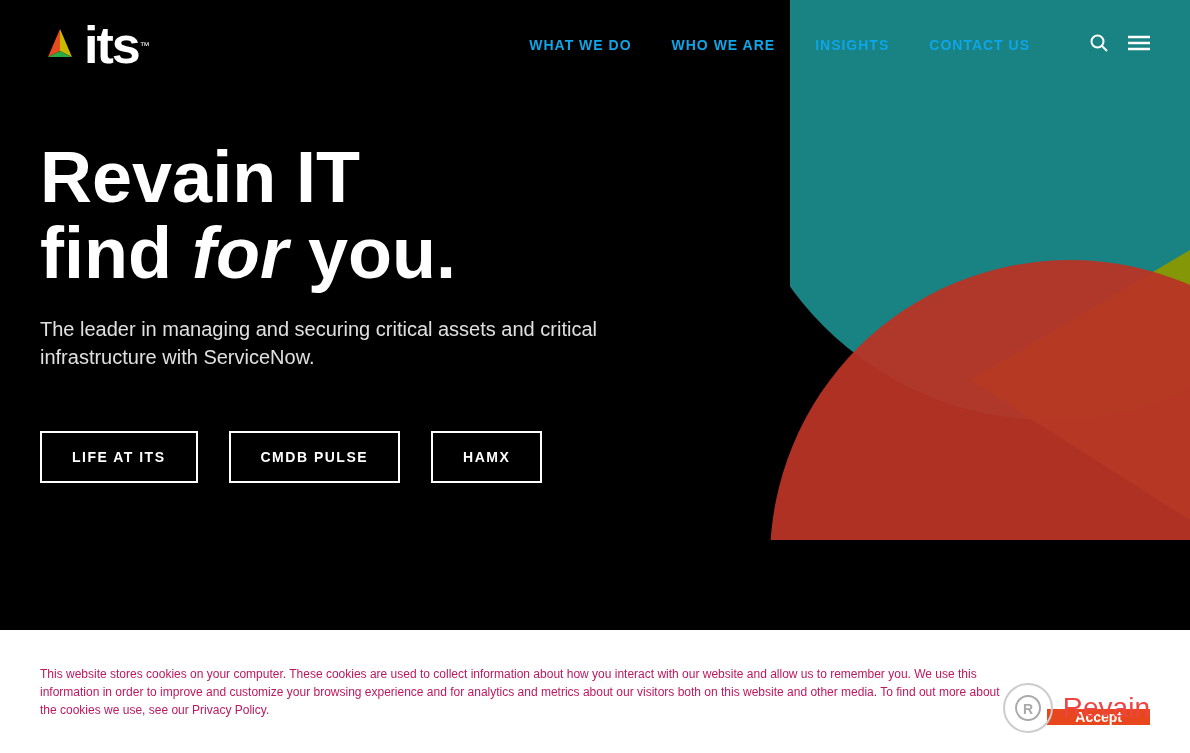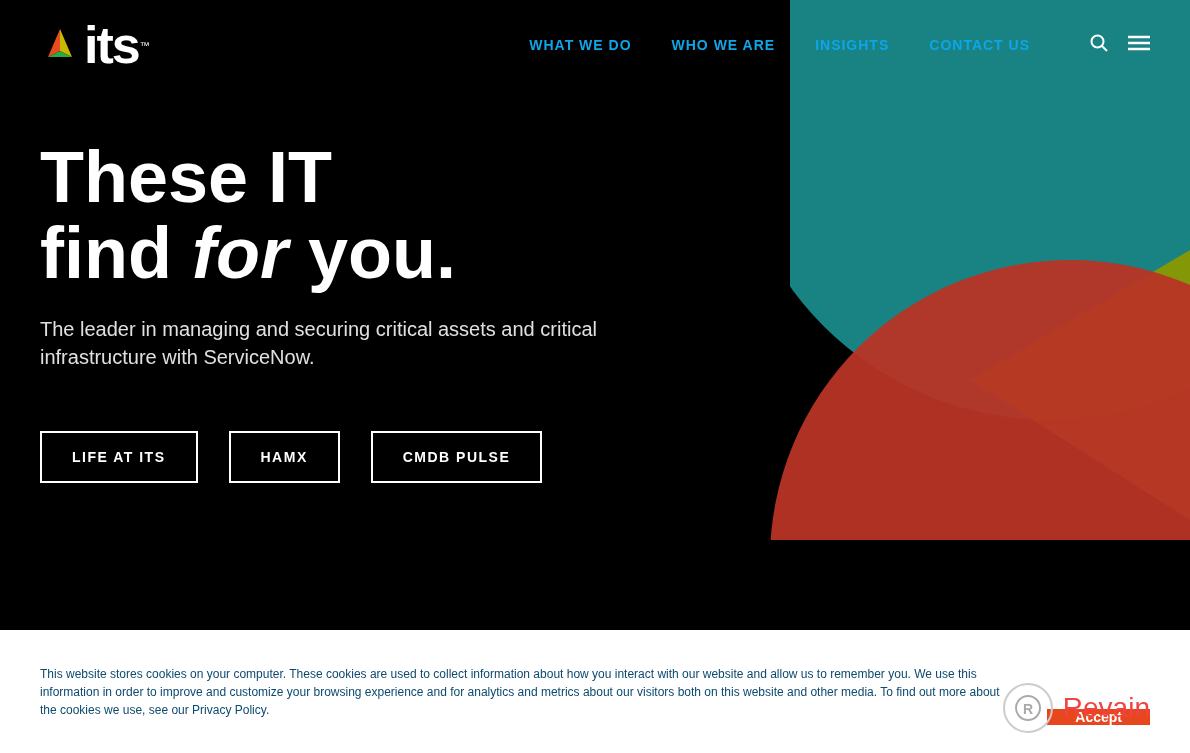--- a/index.html
+++ b/index.html
@@ -163,21 +163,21 @@
       display: flex;
       align-items: center;
       padding: 20px 40px;
       gap: 30px;
       z-index: 20;
     }
 
     .cookie-text {
       font-size: 12px;
       line-height: 1.5;
-      color: #0c4a6e;
+      color: #be185d;
       flex: 1;
     }
 
     .cookie-accept-btn {
       padding: 0 28px;
       background: #e8471e;
       color: #fff;
       border: none;
       font-size: 14px;
       font-weight: 600;
@@ -269,30 +269,30 @@
             <line x1="0" y1="8" x2="22" y2="8" stroke="white" stroke-width="2.5"></line>
             <line x1="0" y1="14" x2="22" y2="14" stroke="white" stroke-width="2.5"></line>
           </svg>
         </button>
       </div>
     </div>
   </nav>
 
   <div class="hero-content">
     <h1 class="hero-title">
-      <span>These IT</span><br>
+      <span>Revain IT</span><br>
       <span>
         <span>find </span><em>for</em><span> you.</span>
       </span>
     </h1>
     <p class="hero-subtitle">The leader in managing and securing critical assets and critical infrastructure with ServiceNow.</p>
     <div class="hero-buttons">
       <button class="hero-btn">LIFE AT ITS</button>
+      <button class="hero-btn">CMDB PULSE</button>
       <button class="hero-btn">HAMX</button>
-      <button class="hero-btn">CMDB PULSE</button>
     </div>
   </div>
 
 </div>
 
 <div class="cookie-banner">
   <p class="cookie-text">This website stores cookies on your computer. These cookies are used to collect information about how you interact with our website and allow us to remember you. We use this information in order to improve and customize your browsing experience and for analytics and metrics about our visitors both on this website and other media. To find out more about the cookies we use, see our Privacy Policy.</p>
   <button class="cookie-accept-btn">Accept</button>
 
   <div class="revain-watermark">

